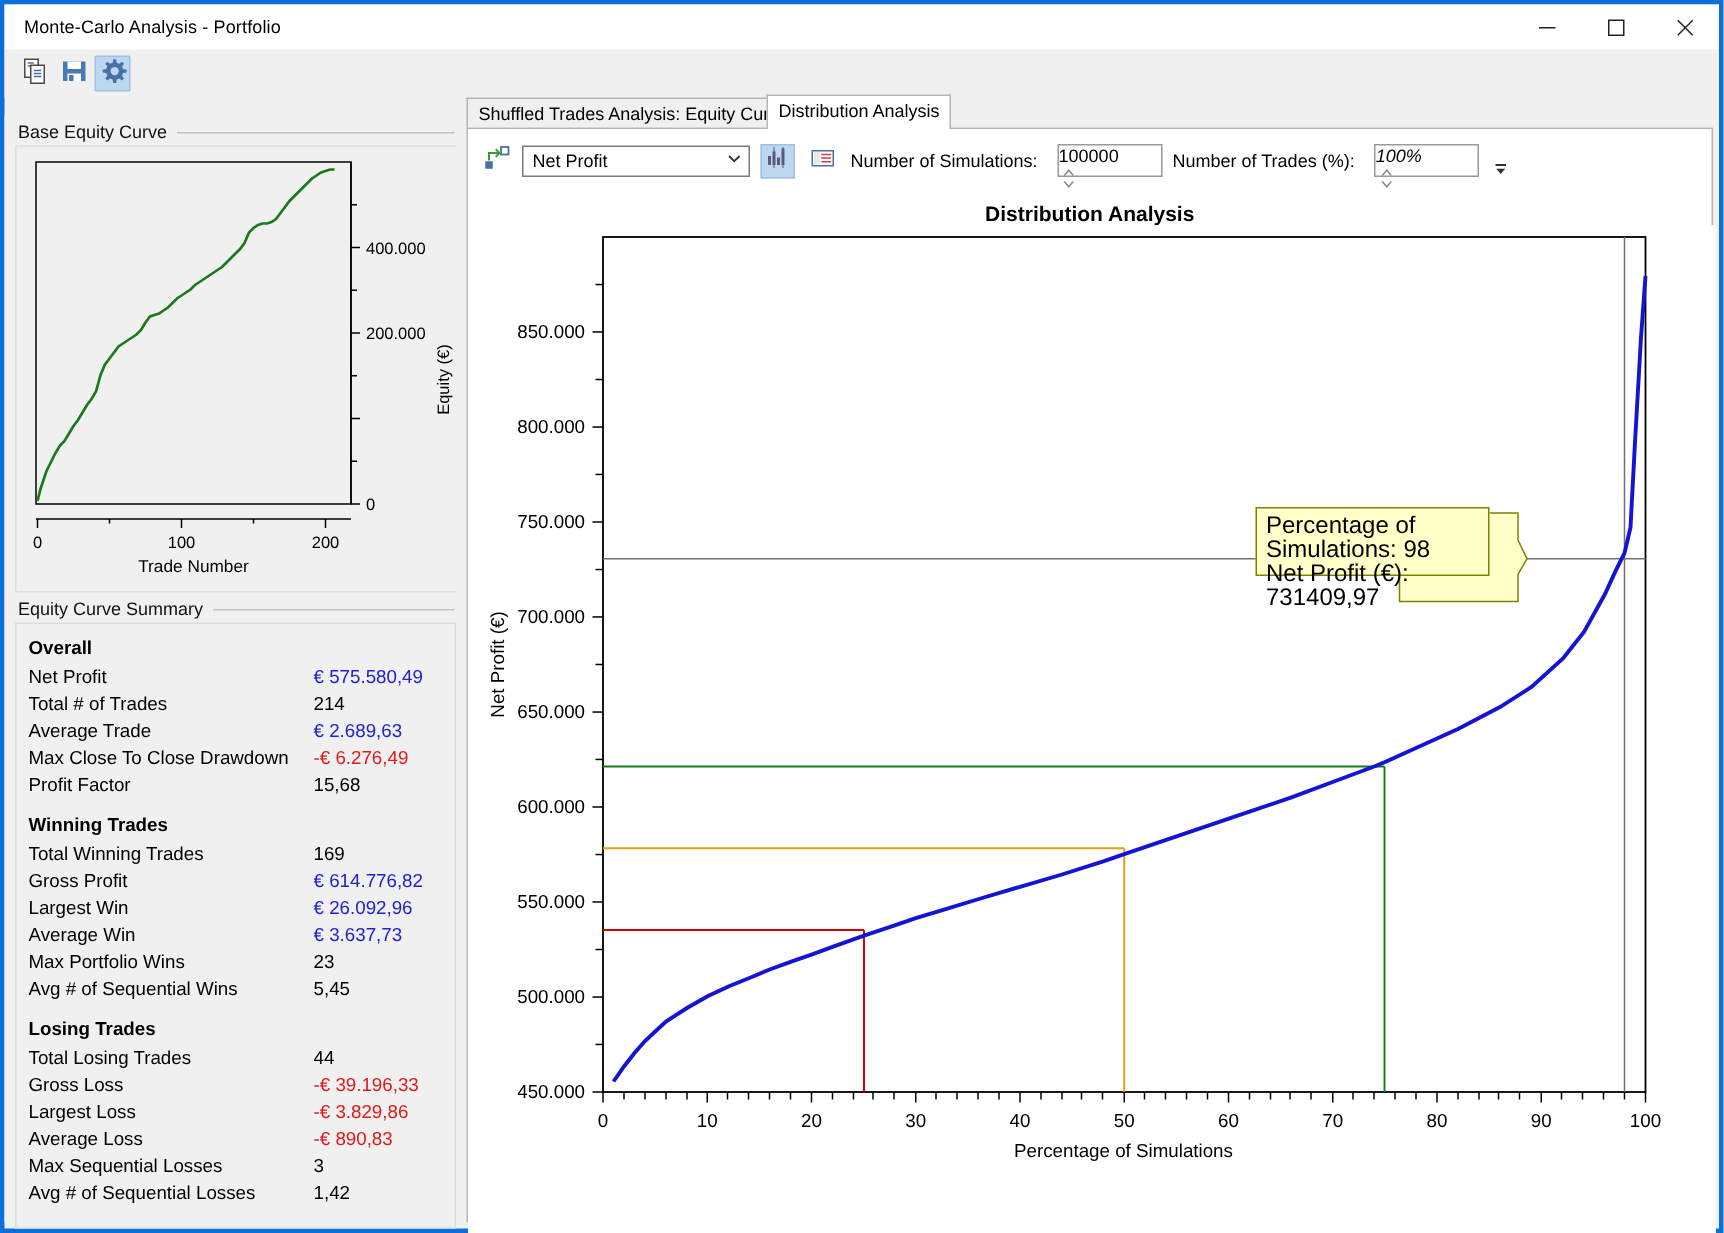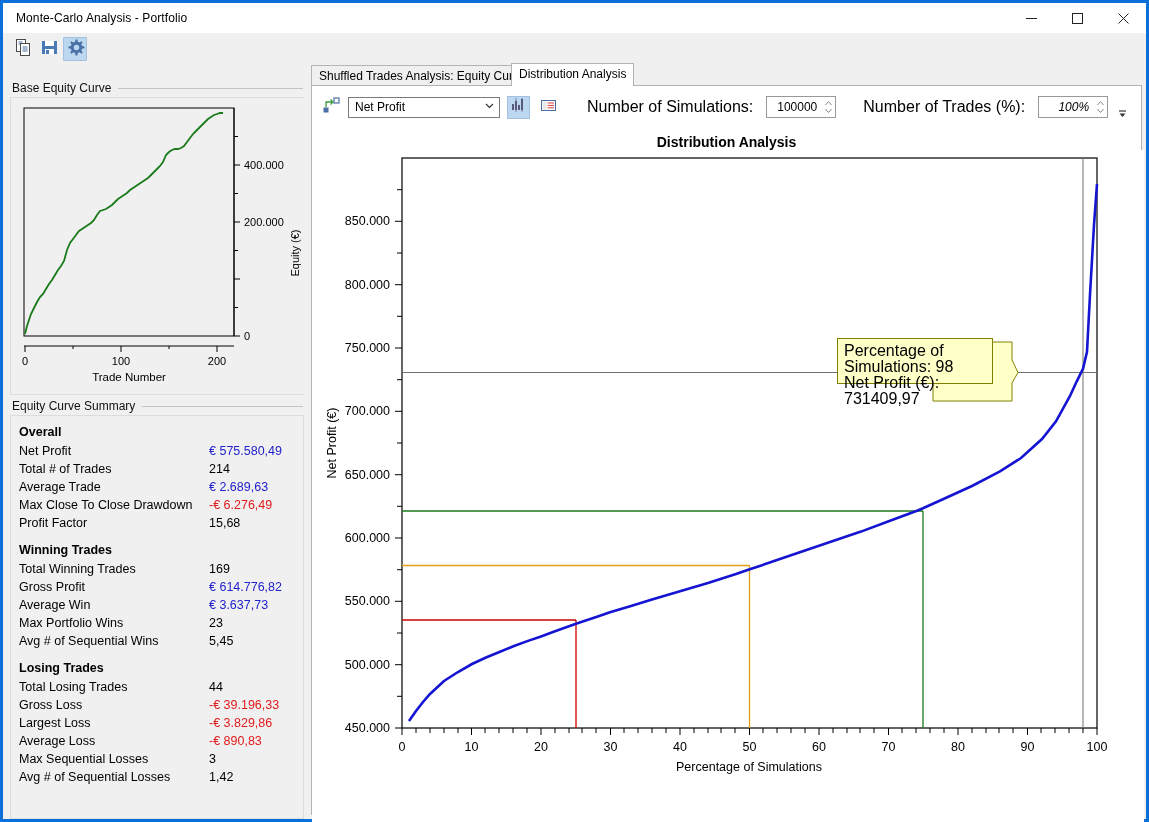--- a/index.html
+++ b/index.html
@@ -85,24 +85,24 @@
   .select-box {
     width:152px; height:21px; border:1px solid #7a7a7a; background:#fff;
     display:flex; align-items:center; padding:0 4px 0 6px; font-size:12px;
     justify-content:space-between;
   }
   .ctb {
     width:23px; height:23px; display:flex; align-items:center; justify-content:center;
     border:1px solid transparent;
   }
   .ctb.active { background:#bcd7f0; border:1px solid #a3c0e0; }
-  .ctl-label { font-size:16px; color:#000; margin-left:20px; }
+  .ctl-label { font-size:12px; color:#000; }
   .spin {
     width:70px; height:22px; border:1px solid #999; background:#fff;
-    display:flex; align-items:center; font-size:12px;
+    display:flex; align-items:flex-start; font-size:12px;flex-direction:column;
   }
   .spin .sv { flex:1; text-align:right; padding-right:4px; color:#000; }
   .spin .arrows {
     width:14px; display:flex; flex-direction:column; align-items:center;
     justify-content:center; color:#777; font-size:7px; line-height:7px;
   }
   .overflow-btn { width:14px; height:30px; display:flex; align-items:flex-end; justify-content:center; color:#333; font-size:10px;}
   .chart-title { text-align:center; font-weight:bold; font-size:14px; margin-top:6px; color:#000; }
   .plot-wrap { position:absolute; left:0; top:64px; right:0; bottom:0; }
 </style>
@@ -248,20 +248,24 @@
 
         <div>
           <div class="stat-head">Winning Trades</div>
           <div class="stat-row">
             <span class="stat-label">Total Winning Trades</span>
             <span class="stat-val">169</span>
           </div>
           <div class="stat-row">
             <span class="stat-label">Gross Profit</span>
             <span class="stat-val blue">€ 614.776,82</span>
+          </div>
+          <div class="stat-row">
+            <span class="stat-label">Largest Win</span>
+            <span class="stat-val blue">€ 26.092,96</span>
           </div>
           <div class="stat-row">
             <span class="stat-label">Average Win</span>
             <span class="stat-val blue">€ 3.637,73</span>
           </div>
           <div class="stat-row">
             <span class="stat-label">Max Portfolio Wins</span>
             <span class="stat-val">23</span>
           </div>
           <div class="stat-row">

